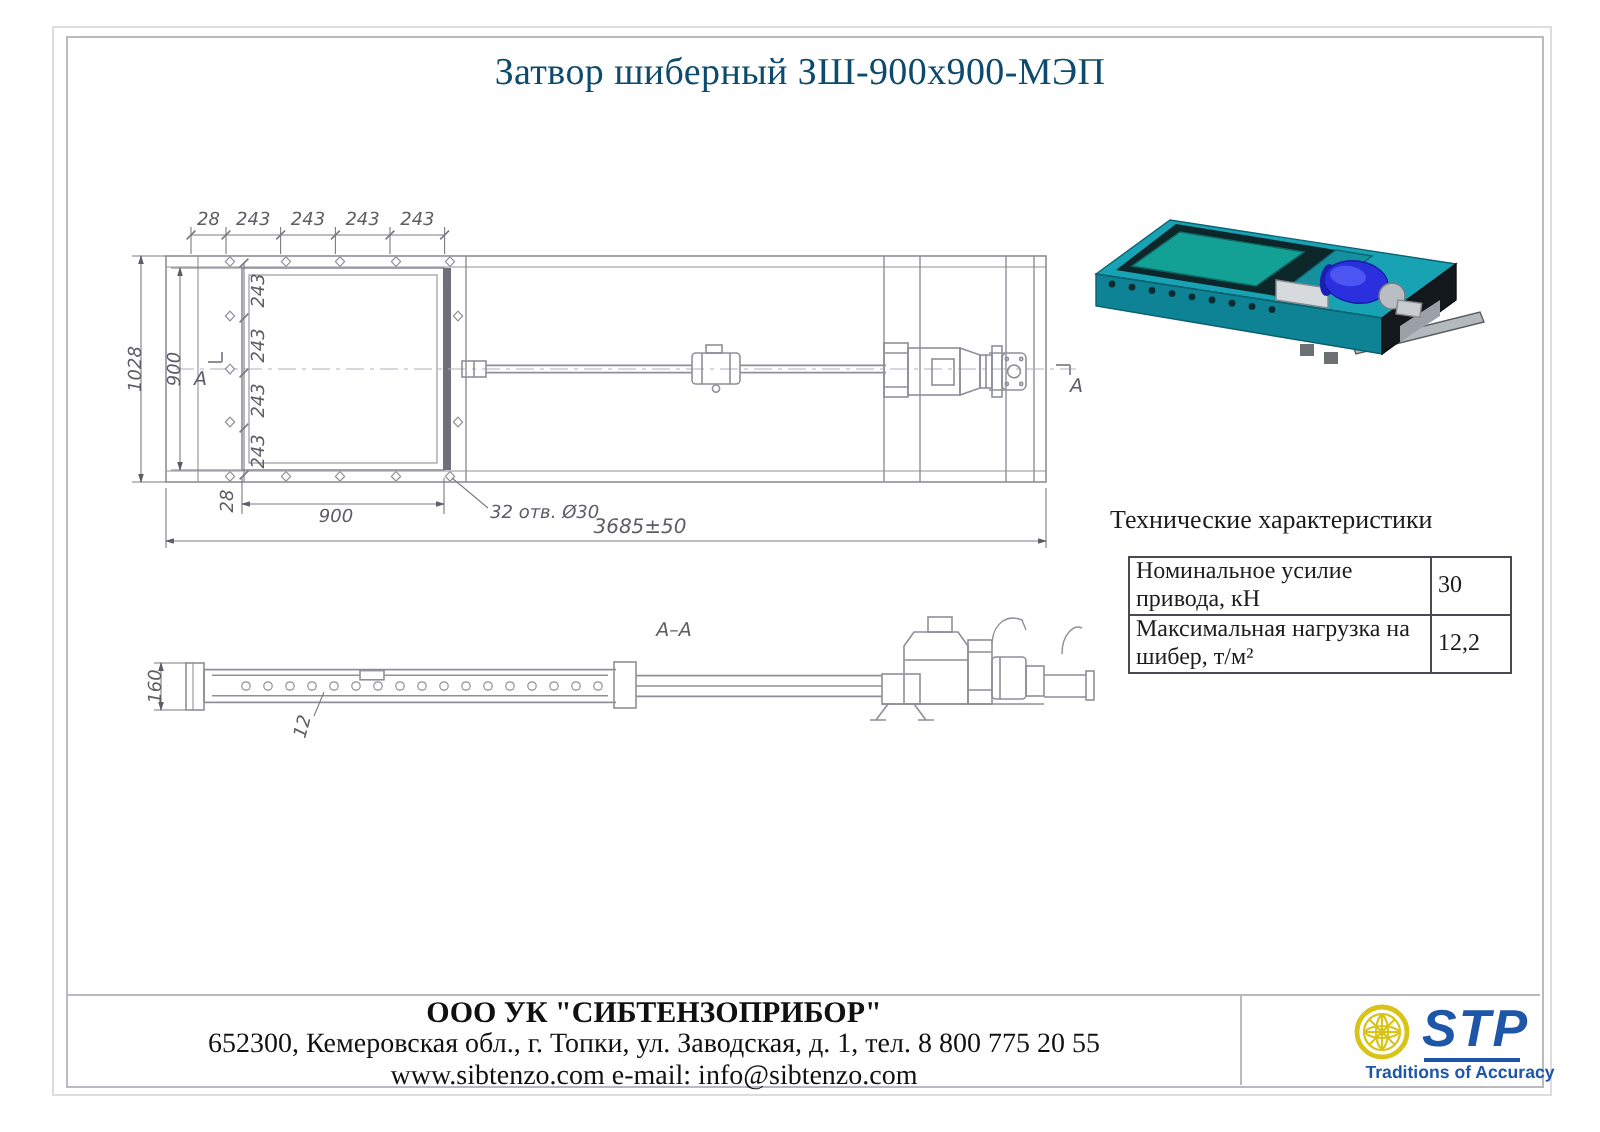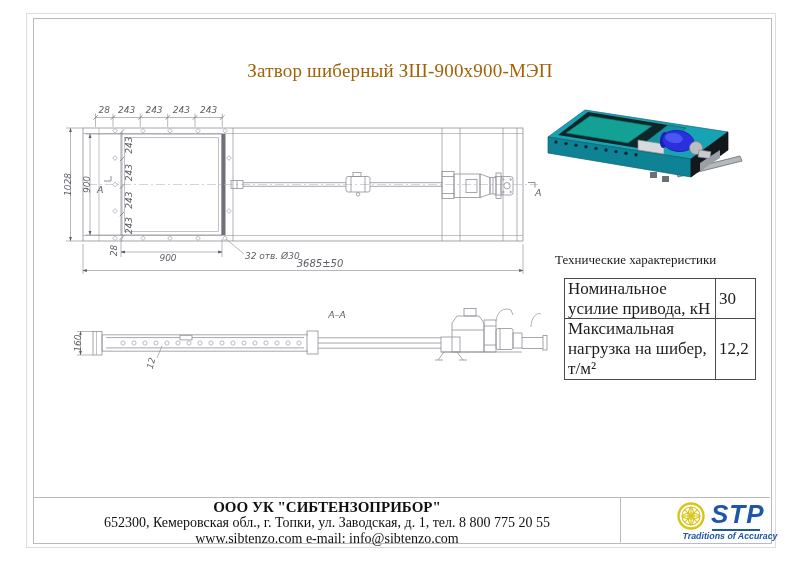--- a/index.html
+++ b/index.html
@@ -5,49 +5,49 @@
   html,body { margin:0; padding:0; }
   body {
     width:800px; height:566px; position:relative; overflow:hidden;
     background:#ffffff; font-family:"Liberation Serif", serif;
   }
   .frame-outer { position:absolute; left:26px; top:13px; width:748px; height:533px;
     border:1px solid #dcdce2; }
   .frame-inner { position:absolute; left:33px; top:18px; width:737px; height:524px;
     border:1px solid #b9b9c2; }
   .page-title { position:absolute; left:0; top:26px; width:800px; text-align:center;
-    font-size:19px; color:#a16207; letter-spacing:.2px;margin-top:34px; }
+    font-size:19px; color:#0c4a6e; letter-spacing:.2px; }
   svg.draw { position:absolute; left:0; top:0; }
 
   .dim  { font-family:"DejaVu Sans", sans-serif; font-style:italic; font-size:9px; fill:#5d5d66; }
   .dim10{ font-family:"DejaVu Sans", sans-serif; font-style:italic; font-size:10px; fill:#5d5d66; }
   .sect { font-family:"DejaVu Sans", sans-serif; font-style:italic; font-size:9.5px; fill:#5d5d66; }
 
   .specs-title { position:absolute; left:555px; top:252px; width:205px; text-align:left;
     font-size:13px; color:#1b1b1b; }
   table.specs { position:absolute; left:564px; top:278px; width:192px;
-    border-collapse:collapse; font-size:17px; color:#1c1c1c; table-layout:fixed; }
+    border-collapse:collapse; font-size:12px; color:#1c1c1c; table-layout:fixed; }
   table.specs td { border:1px solid #4a4a52; padding:0 3px; line-height:1.16; height:13px; }
   table.specs td.val { width:33px; text-align:left; }
 
   .footer-text { position:absolute; left:34px; top:499px; width:586px; text-align:center;
     color:#101010; }
   .f1 { font-weight:bold; font-size:15px;   line-height:16px; }
   .f2 { font-weight:normal; font-size:14px;   line-height:16px; }
   .f3 { font-size:14px; line-height:15px; }
 
   .logo-cell { position:absolute; left:644px; top:497px; width:151px; height:46px; }
   .logo-mark { position:absolute; left:33px; top:5px; }
   .logo-text { position:absolute; left:67px; top:2px; width:80px;
     font-family:"Liberation Sans", sans-serif; font-style:italic; font-weight:bold;
     font-size:26px; letter-spacing:1px; color:#1e56a8; }
   .logo-underline { position:absolute; left:68px; top:32px; width:48px; height:2px;
     background:#1e56a8; }
   .logo-tagline { position:absolute; left:36px; top:34px; width:100px; text-align:center;
-    font-family:"Liberation Sans", sans-serif; font-style:italic; font-weight:bold;
+    font-family:"Liberation Sans", sans-serif; font-weight:bold;
     font-size:8.8px; color:#1e56a8; }
 </style>
 </head>
 <body>
 
 <div class="frame-outer"></div>
 <div class="frame-inner"></div>
 
 <div class="page-title">Затвор шиберный ЗШ-900х900-МЭП</div>
 

